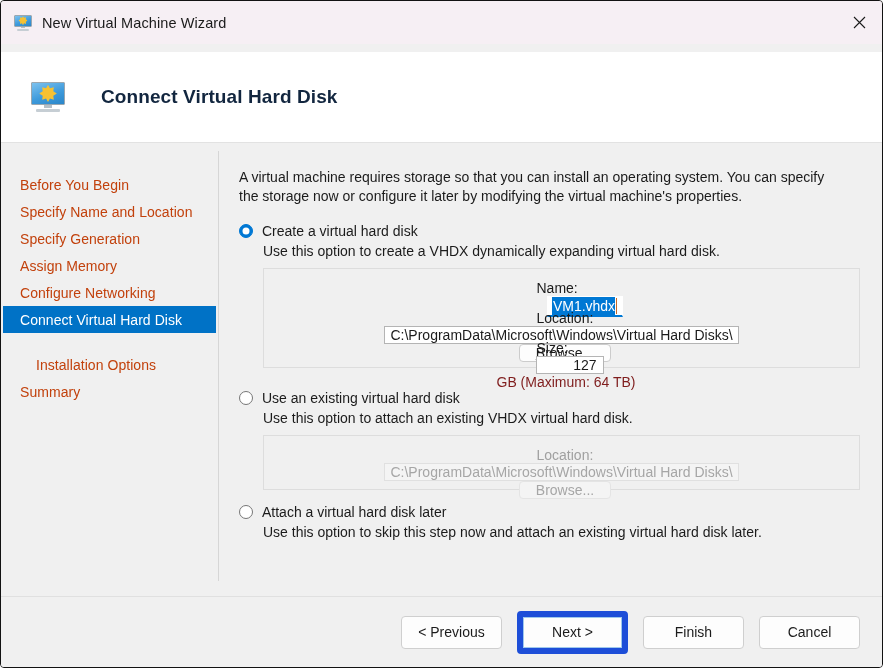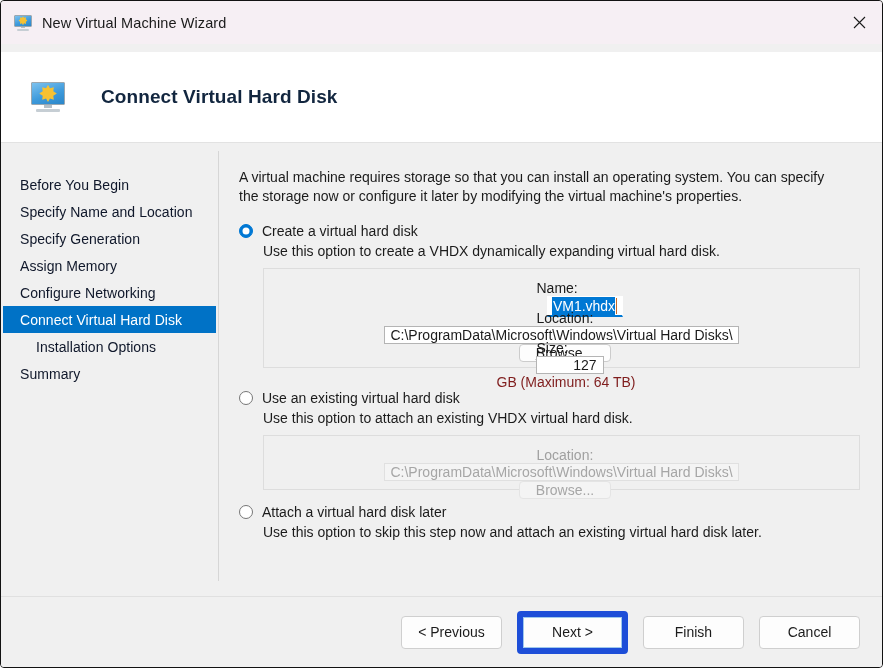--- a/index.html
+++ b/index.html
@@ -135,27 +135,27 @@
     padding-top: 20px;
     border-right: 1px solid #d6d6d6;
     box-sizing: border-box;
   }
   .nav-item {
     height: 27px;
     display: flex;
     align-items: center;
     padding-left: 17px;
     font-size: 14px;
-    color: #0f172a;
+    color: #c2410c;
     margin: 0 2px 0 2px;
     box-sizing: border-box;
     cursor: default;
     letter-spacing: 0.05px;
   }
-  .nav-item.sub { padding-left: 33px; }
+  .nav-item.sub { padding-left: 33px; margin-top: 18px; }
   .nav-item.selected {
     background: #0072c6;
     color: #ffffff;
   }
 
   .content {
     flex: 1;
     padding: 17px 22px 0 20px;
     min-width: 0;
     box-sizing: border-box;

